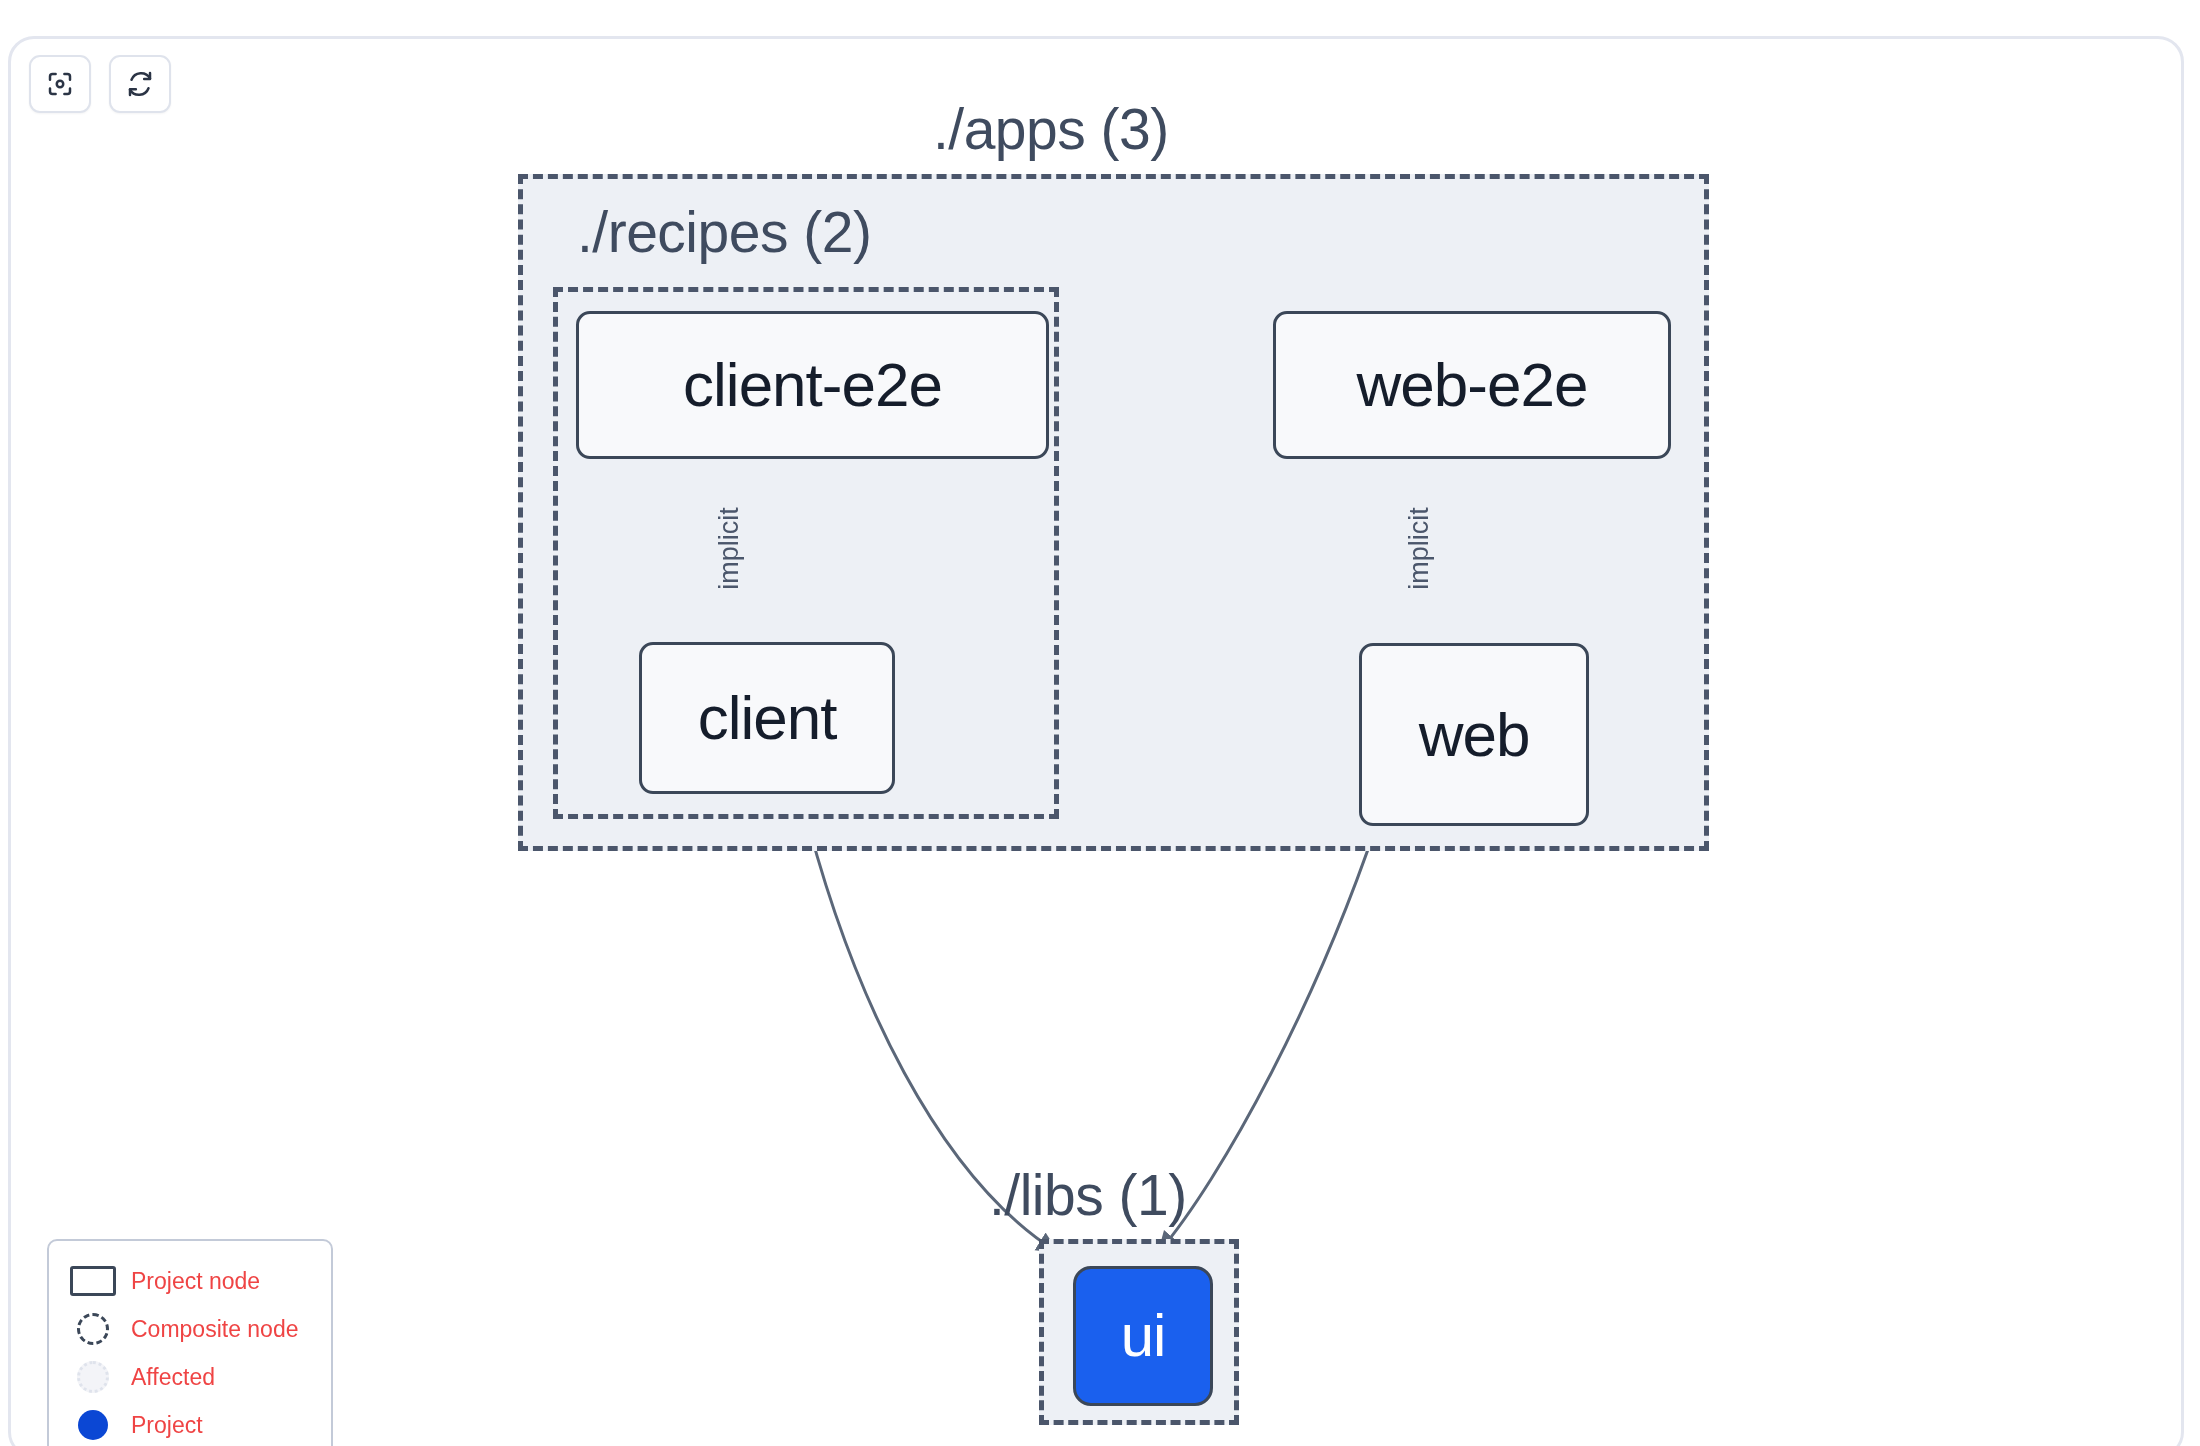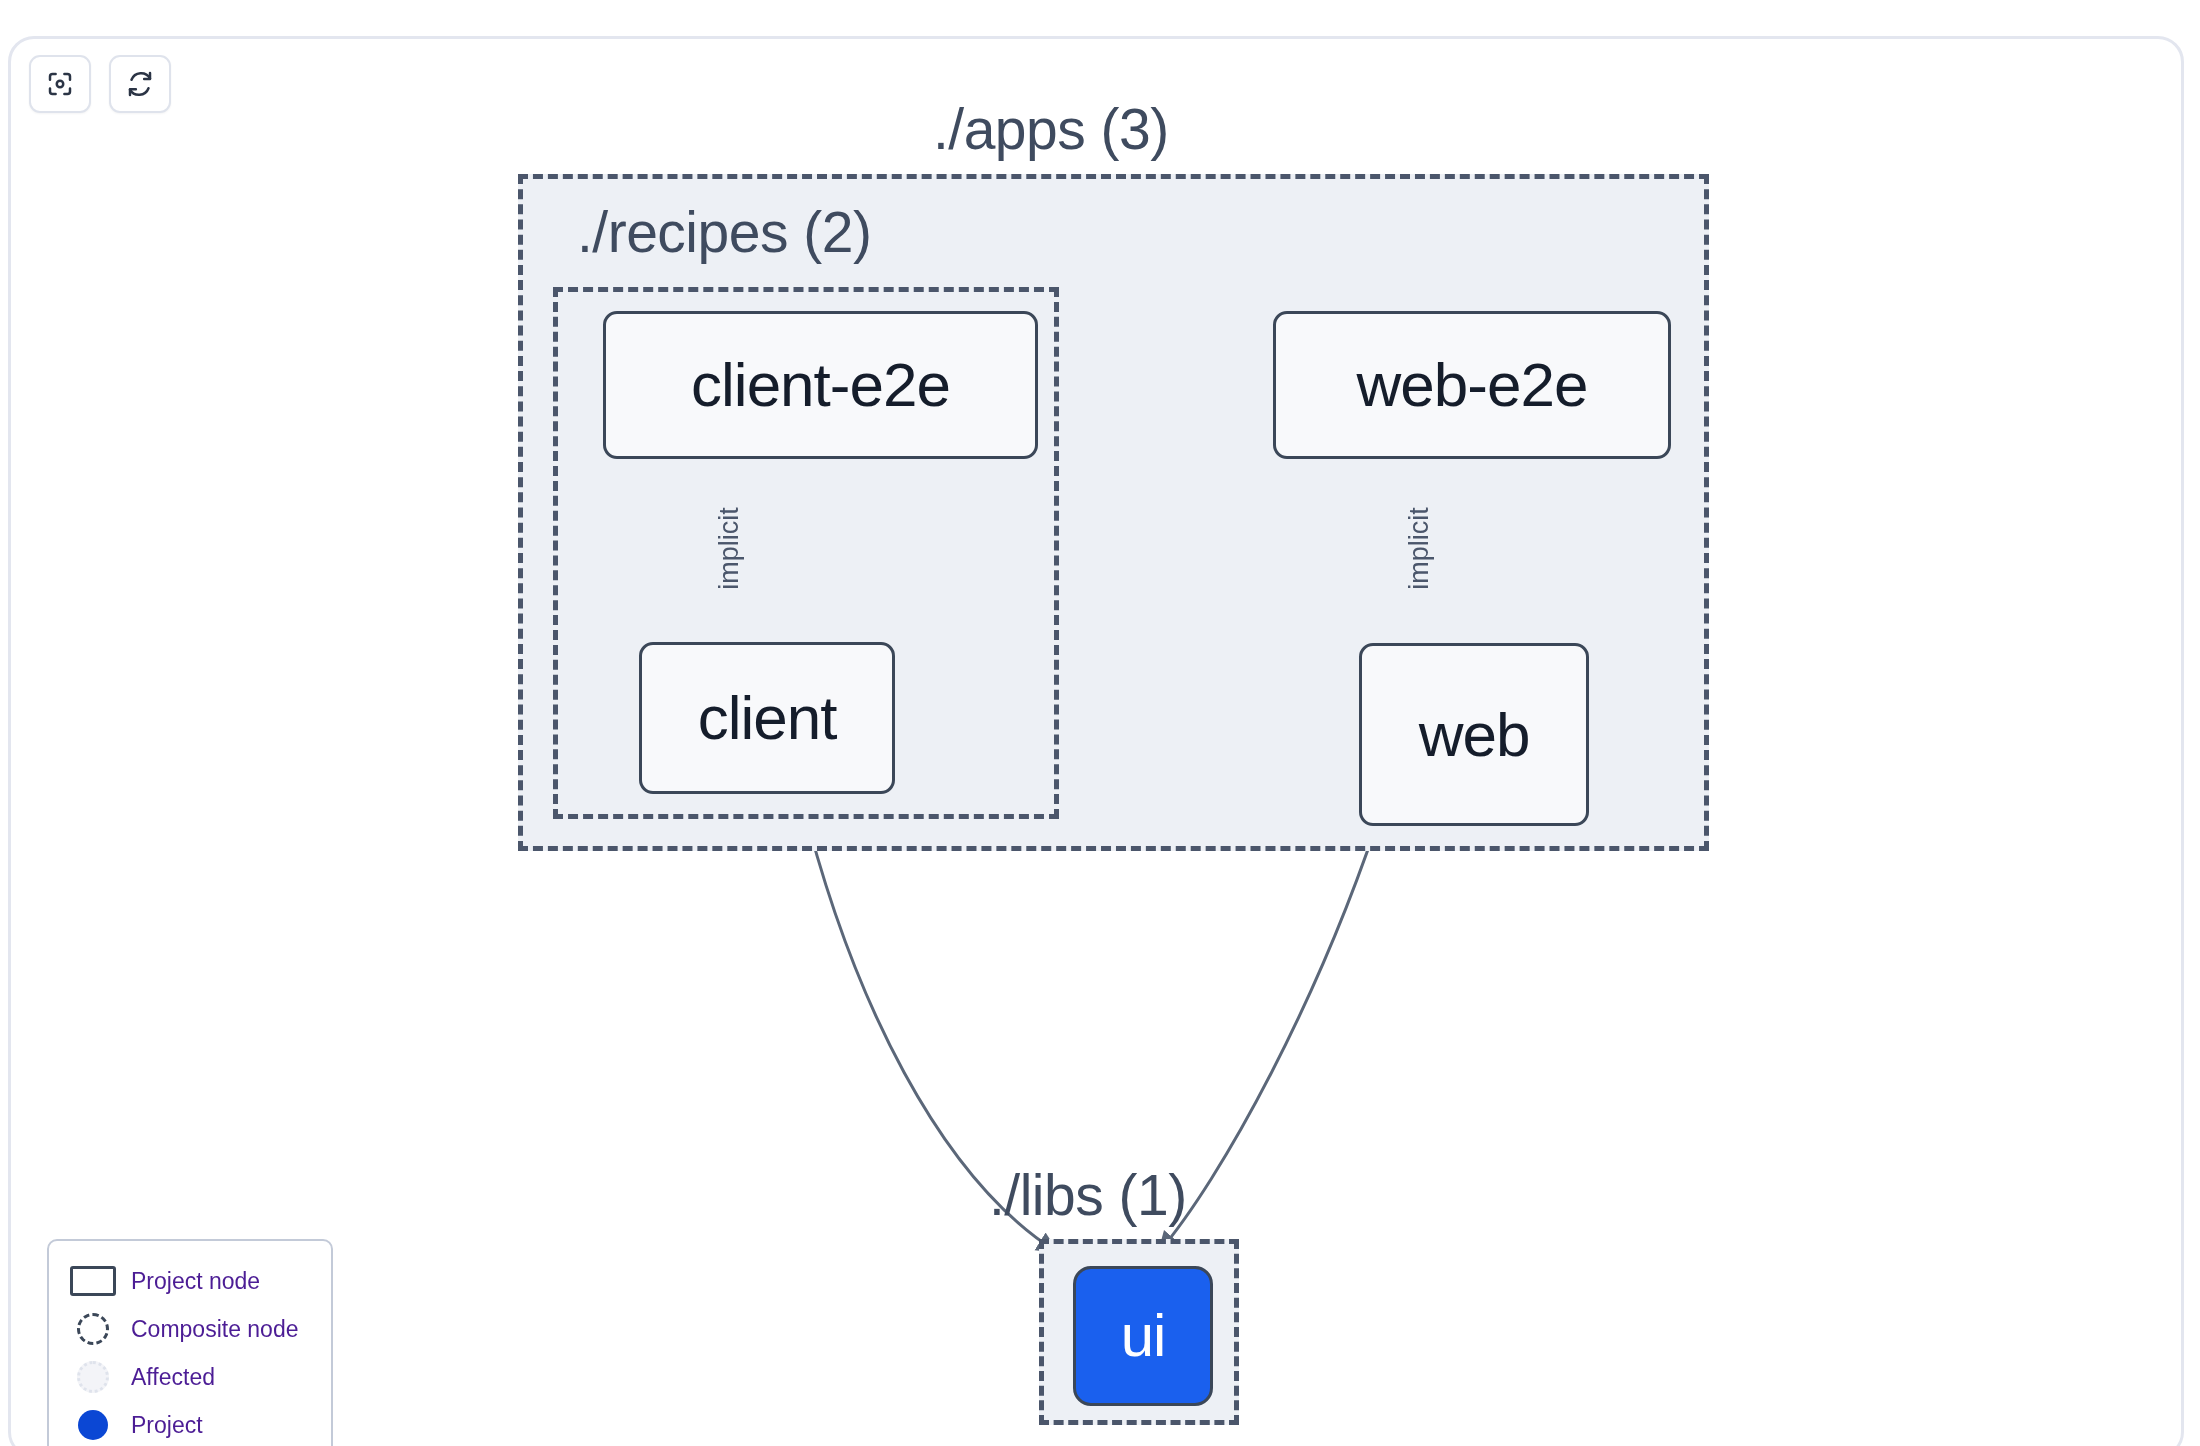--- a/index.html
+++ b/index.html
@@ -104,21 +104,21 @@
     cursor: pointer;
   }
   .node-label {
     font-size: 62px;
     color: #151d2b;
     font-family: "Liberation Sans", sans-serif;
     line-height: 1;
     white-space: nowrap;
     letter-spacing: -1px;
   }
-  #node-client-e2e { left: 592px;  top: 272px; width: 435px; height: 148px; }
+  #node-client-e2e { left: 565px;  top: 272px; width: 473px; height: 148px; }
   #node-web-e2e    { left: 1262px; top: 272px; width: 398px; height: 148px; }
   #node-client     { left: 628px;  top: 603px; width: 256px; height: 152px; }
   #node-web        { left: 1348px; top: 604px; width: 230px; height: 183px; }
 
   #node-ui {
     left: 1062px;
     top: 1227px;
     width: 140px;
     height: 140px;
     background: #1a60ee;
@@ -200,21 +200,21 @@
     background: #f3f4f8;
     box-sizing: border-box;
   }
   .sw-touched-circle {
     width: 30px; height: 30px;
     border-radius: 50%;
     background: #0b47d4;
   }
   .legend-text {
     font-size: 23px;
-    color: #4c1d95;
+    color: #ef4444;
     font-family: "Liberation Sans", sans-serif;
     margin-left: 12px;
     white-space: nowrap;
   }
 </style>
 </head>
 <body>
 
 <div id="graph-root">
 

